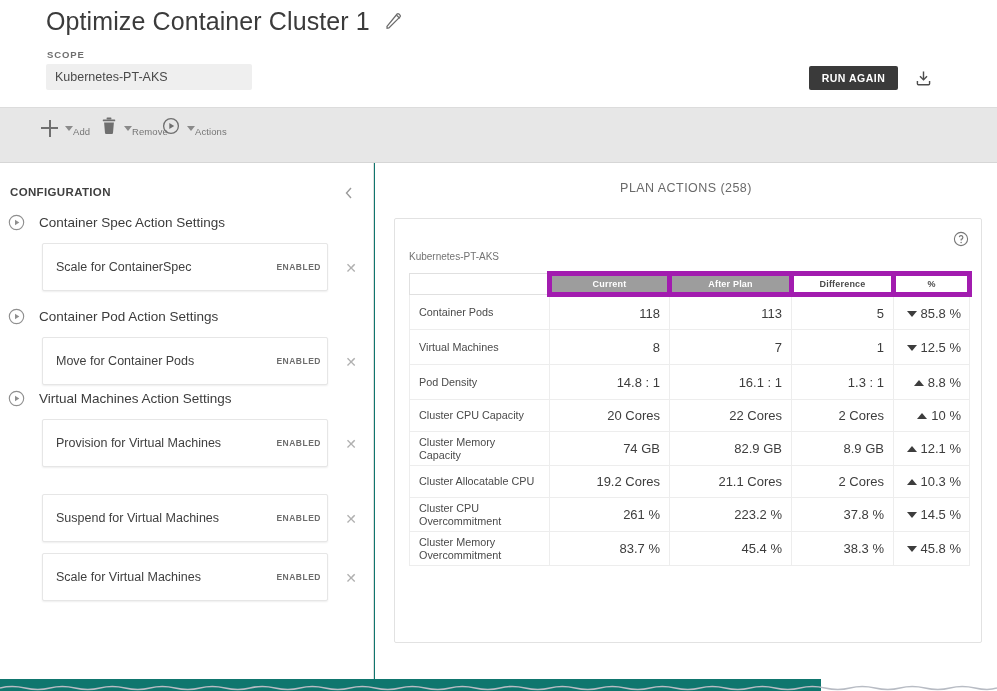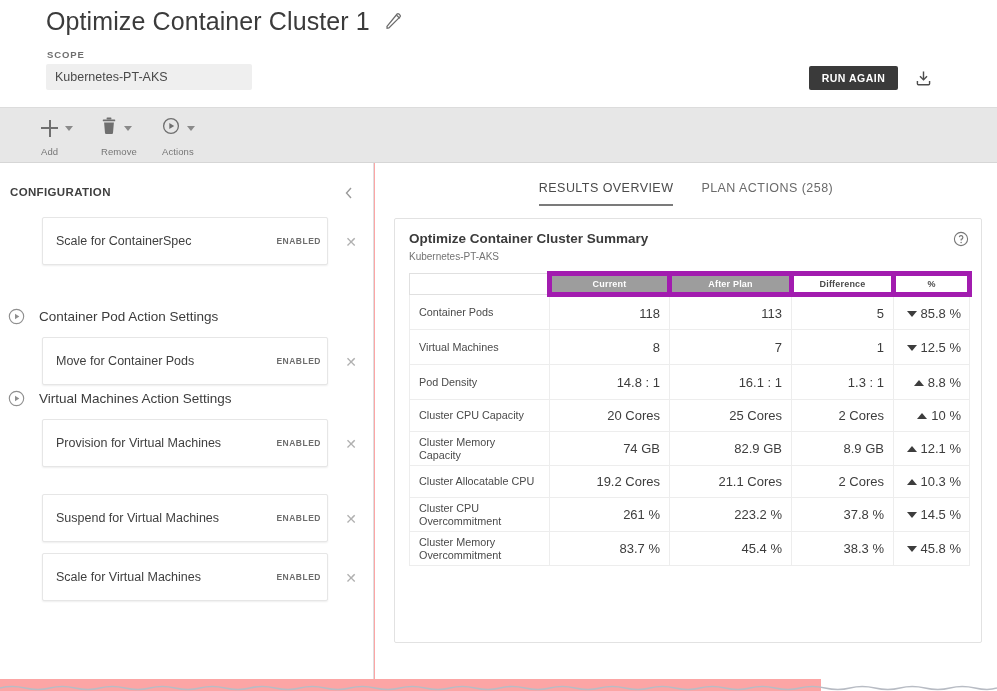--- a/index.html
+++ b/index.html
@@ -3,21 +3,21 @@
 <meta charset="utf-8">
 <style>
   * { box-sizing: border-box; margin: 0; padding: 0; }
   html, body {
     width: 997px; height: 691px;
     background: #ffffff;
     font-family: "Liberation Sans", sans-serif;
     color: #3c3c3c;
     overflow: hidden;
   }
-  #app { position: relative; width: 821px; height: 691px; background:#fca5a5; }
+  #app { position: relative; width: 821px; height: 691px; background:#0f766e; }
 
   
   .header { position:absolute; left:0; top:0; width:997px; height:107px; background:#fff; }
   .title-row { position:absolute; left:46px; top:6px; display:flex; align-items:center; gap:14px; }
   .page-title { font-size:25px; font-weight:400; color:#3b3b3b; letter-spacing:.1px; line-height:30px; }
   .edit-icon { width:20px; height:20px; display:block; cursor:pointer; }
   .edit-icon svg { display:block; }
 
   .scope-label { position:absolute; left:47px; top:49px; font-size:9.5px; font-weight:700;
                  letter-spacing:.9px; color:#6e6e6e; }
@@ -32,21 +32,21 @@
                letter-spacing:.5px; cursor:pointer; }
   .hdr-icon-btn { position:absolute; background:none; border:none; cursor:pointer; padding:0;
                   display:flex; align-items:center; justify-content:center; }
   .download-btn { left:912px; top:67px; width:22px; height:22px; }
   .kebab-btn { left:963px; top:67px; width:20px; height:22px; }
   .kebab-dot { width:3px; height:3px; border-radius:50%; background:#555; margin:1.4px auto; }
 
   
   .toolbar { position:absolute; left:0; top:107px; width:997px; height:56px;
              background:#e7e7e7; border-top:1px solid #dcdcdc; border-bottom:1px solid #d6d6d6; }
-  .tool-group { position:absolute; top:9px; display:flex; flex-direction:column; align-items:flex-start;
+  .tool-group { position:absolute; top:9px; display:flex; flex-direction:row; align-items:center;
                 cursor:pointer; }
   .tool-top { display:flex; align-items:center; gap:7px; height:22px; }
   .tool-caret { width:0; height:0; border-left:4.5px solid transparent; border-right:4.5px solid transparent;
                 border-top:5px solid #8a8a8a; }
   .tool-label { font-size:9.5px; color:#767676; margin-top:7px; letter-spacing:.1px; }
   .tg-add { left:41px; }
   .tg-remove { left:101px; }
   .tg-actions { left:162px; }
   .plus-ico { position:relative; width:17px; height:17px; }
   .plus-ico:before, .plus-ico:after { content:""; position:absolute; background:#6f6f6f; }
@@ -179,20 +179,29 @@
 
   <div class="config-panel">
     <div class="config-head">CONFIGURATION</div>
     <button class="collapse-btn">
       <svg width="16" height="16" viewBox="0 0 16 16" fill="none" stroke="#9a9a9a" stroke-width="1.4">
         <path d="M10 3 L5.5 8 L10 13"></path>
       </svg>
     </button>
 
     <div class="group" style="top:46px">
+      <div class="group-head">
+        <span class="circle-play">
+          <svg width="17" height="17" viewBox="0 0 18 18" fill="none" stroke="#8f8f8f" stroke-width="1.2">
+            <circle cx="9" cy="9" r="7.6"></circle>
+              <path d="M7.4 6 L12 9 L7.4 12 Z" fill="#8f8f8f" stroke="none"></path>
+          </svg>
+        </span>
+        <span class="group-title">Container Spec Action Settings</span>
+      </div>
       <div class="action-card">
         <span class="action-name">Scale for ContainerSpec</span>
         <span class="action-state">ENABLED</span>
         <button class="action-close">✕</button>
       </div>
     </div>
 
     <div class="group" style="top:140px">
       <div class="group-head">
         <span class="circle-play">
@@ -233,26 +242,24 @@
       <div class="action-card" style="margin-top:11px">
         <span class="action-name">Scale for Virtual Machines</span>
         <span class="action-state">ENABLED</span>
         <button class="action-close">✕</button>
       </div>
     </div>
   </div>
 
   <div class="right-panel">
     <div class="tabs">
-      <button class="tab active">RESULTS OVERVIEW</button>
       <button class="tab">PLAN ACTIONS (258)</button>
     </div>
 
     <div class="card">
-      <div class="card-title">Optimize Container Cluster Summary</div>
       <div class="card-sub">Kubernetes-PT-AKS</div>
       <button class="help-btn">
         <svg width="16" height="16" viewBox="0 0 16 16" fill="none" stroke="#777" stroke-width="1.1">
           <circle cx="8" cy="8" r="6.6"></circle>
           <path d="M6.3 6.1 a1.8 1.8 0 1 1 1.9 2.2 V9.6" stroke-width="1.2"></path>
           <circle cx="8.1" cy="11.6" r=".75" fill="#777" stroke="none"></circle>
         </svg>
       </button>
 
       <table class="summary">
@@ -290,21 +297,21 @@
             <tr class="tall">
               <td class="label">Pod Density</td>
               <td class="num">14.8 : 1</td>
               <td class="num">16.1 : 1</td>
               <td class="num">1.3 : 1</td>
               <td class="pct"><span class="tri up"></span><span>8.8 %</span></td>
             </tr>
             <tr class="short">
               <td class="label">Cluster CPU Capacity</td>
               <td class="num">20 Cores</td>
-              <td class="num">25 Cores</td>
+              <td class="num">22 Cores</td>
               <td class="num">2 Cores</td>
               <td class="pct"><span class="tri up"></span><span>10 %</span></td>
             </tr>
             <tr class="short">
               <td class="label">Cluster Memory Capacity</td>
               <td class="num">74 GB</td>
               <td class="num">82.9 GB</td>
               <td class="num">8.9 GB</td>
               <td class="pct"><span class="tri up"></span><span>12.1 %</span></td>
             </tr>

